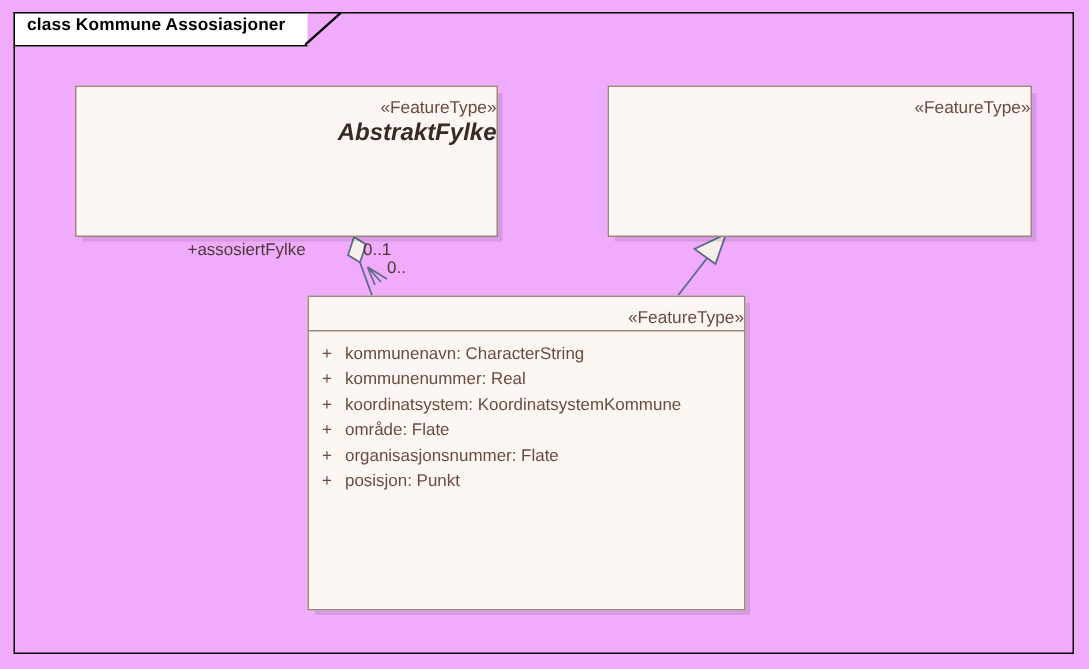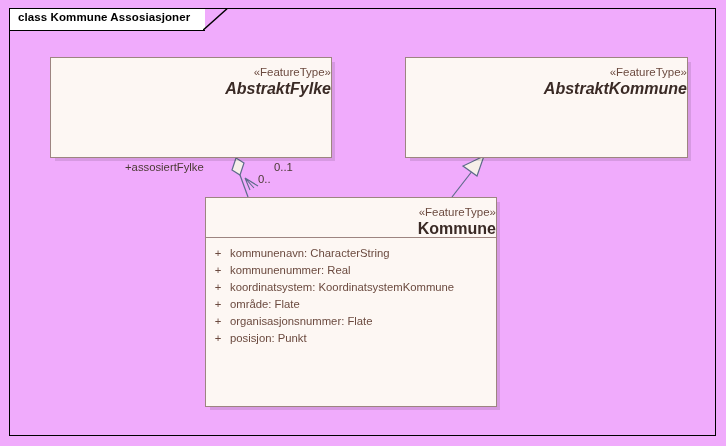--- a/index.html
+++ b/index.html
@@ -45,21 +45,21 @@
   #box-abstraktkommune{left:405px;top:57px;width:283px;height:101px;}
   #box-kommune{left:205px;top:197px;width:292px;height:210px;}
 
   
   .conn-layer{position:absolute;left:0;top:0;width:726px;height:446px;
               pointer-events:none;}
 
   
   .conn-label{position:absolute;font-size:11.3px;color:#4a3a33;white-space:nowrap;}
   #lbl-role{left:125px;top:161px;}
-  #lbl-mult-a{left:242px;top:161px;padding-left:32px;}
+  #lbl-mult-a{left:242px;top:161px;}
   #lbl-mult-b{left:258px;top:173px;}
 </style>
 </head>
 <body>
 
 <div class="canvas">
 
   <div class="frame"></div>
 
   <div class="title-tab">
@@ -96,28 +96,26 @@
   <div class="uml-box" id="box-abstraktfylke">
     <div class="hdr">
       <div class="stereo">«FeatureType»</div>
       <div class="cname abstract">AbstraktFylke</div>
     </div>
   </div>
 
   <div class="uml-box" id="box-abstraktkommune">
     <div class="hdr">
       <div class="stereo">«FeatureType»</div>
-      <div class="cname abstract">AbstraktKommune</div>
     </div>
   </div>
 
   <div class="uml-box" id="box-kommune">
     <div class="hdr">
       <div class="stereo">«FeatureType»</div>
-      <div class="cname">Kommune</div>
     </div>
     <div class="sep"></div>
     <div class="attrs" id="kommune-attrs">
         <div class="attr-row">
           <span class="attr-vis">+</span>
           <span class="attr-txt">kommunenavn: CharacterString</span>
         </div>
         <div class="attr-row">
           <span class="attr-vis">+</span>
           <span class="attr-txt">kommunenummer: Real</span>

